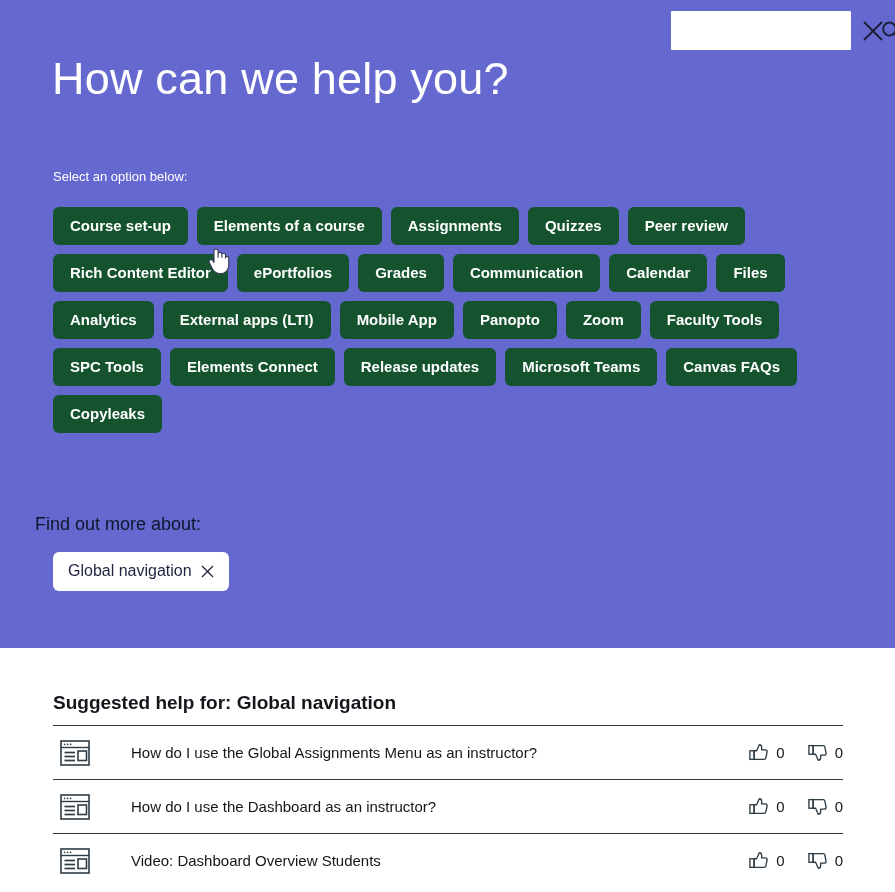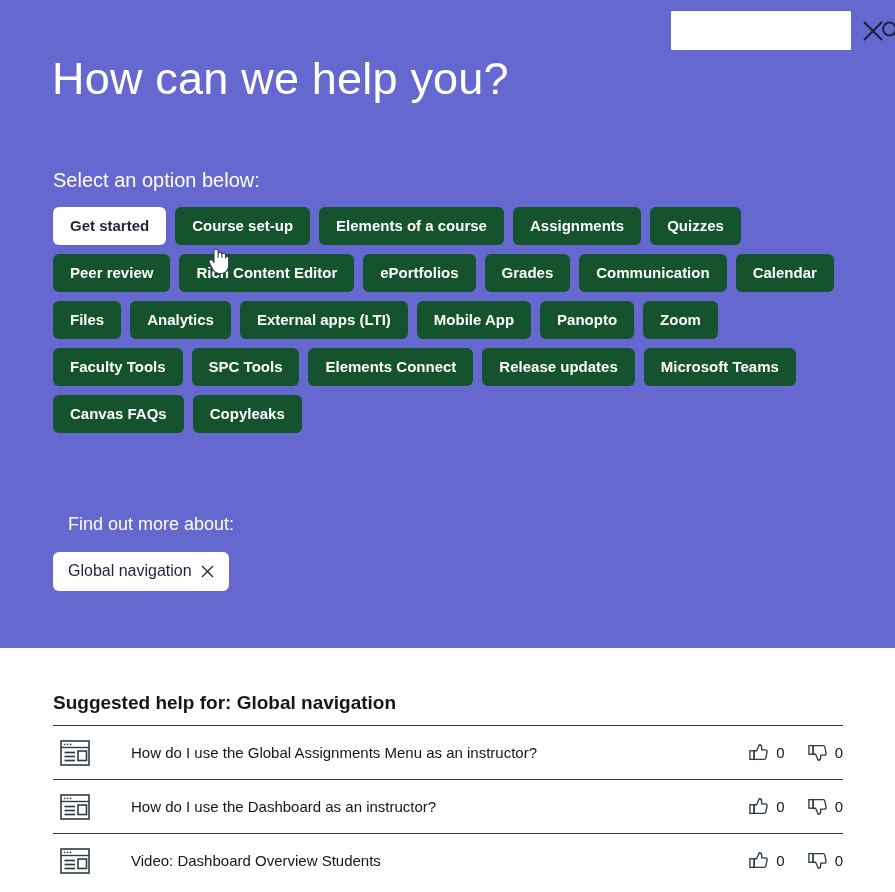--- a/index.html
+++ b/index.html
@@ -81,21 +81,21 @@
     font-weight: 300;
     color: #ffffff;
     letter-spacing: 0.2px;
     line-height: 1.2;
   }
 
   .select-label {
     position: absolute;
     left: 53px;
     top: 169px;
-    font-size: 20px;
+    font-size: 13px;
     font-weight: 400;
     color: #ffffff;
   }
 
   .chips-wrap {
     position: absolute;
     left: 53px;
     top: 207px;
     width: 790px;
     display: flex;
@@ -115,25 +115,25 @@
     font-family: "Liberation Sans", sans-serif;
     white-space: nowrap;
   }
   .chip.active {
     background: #ffffff;
     color: #1f2340;
   }
 
   .find-label {
     position: absolute;
-    left: 68px;
+    left: 35px;
     top: 514px;
     font-size: 18px;
     font-weight: 400;
-    color: #ffffff;
+    color: #0f172a;
   }
 
   .tag-wrap {
     position: absolute;
     left: 53px;
     top: 552px;
     display: flex;
     gap: 10px;
     align-items: flex-end;
   }
@@ -250,21 +250,20 @@
           <line x1="22" y1="4" x2="4" y2="22" stroke="#1a1c33" stroke-width="1.8"></line>
         </svg>
       </div>
     </div>
 
     <div class="hero-title">How can we help you?</div>
 
     <div class="select-label">Select an option below:</div>
 
     <div class="chips-wrap">
-      <button class="chip active">Get started</button>
       <button class="chip">Course set-up</button>
       <button class="chip">Elements of a course</button>
       <button class="chip">Assignments</button>
       <button class="chip">Quizzes</button>
       <button class="chip">Peer review</button>
       <button class="chip">Rich Content Editor</button>
       <button class="chip">ePortfolios</button>
       <button class="chip">Grades</button>
       <button class="chip">Communication</button>
       <button class="chip">Calendar</button>

